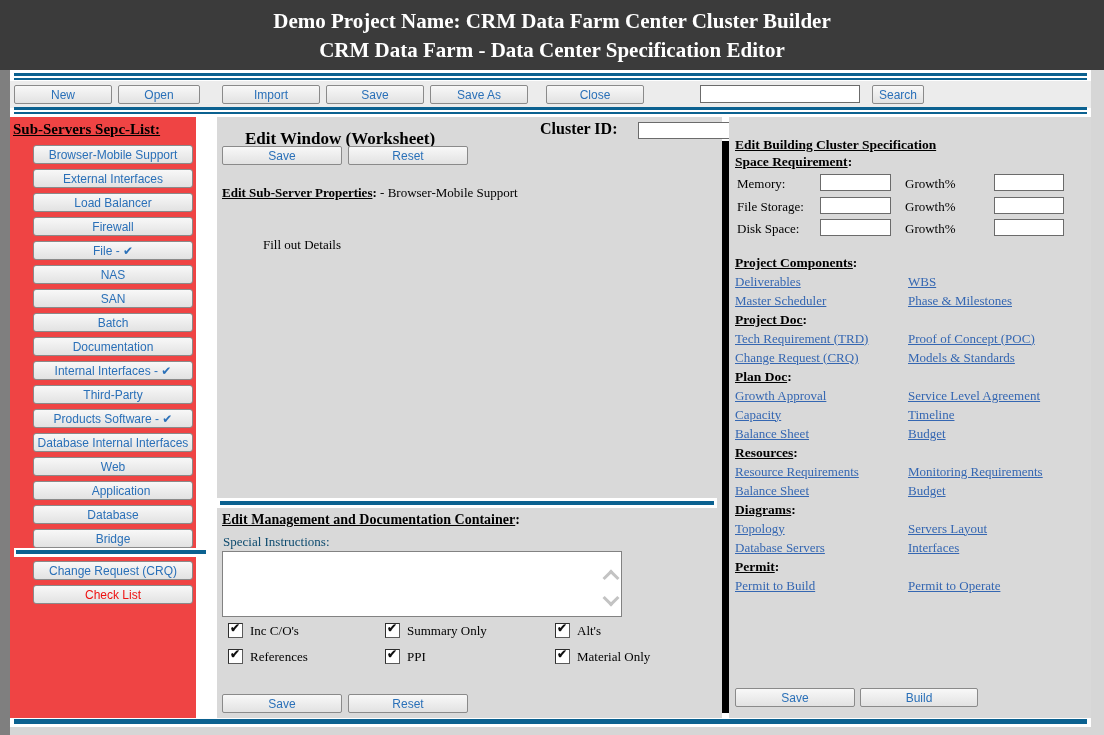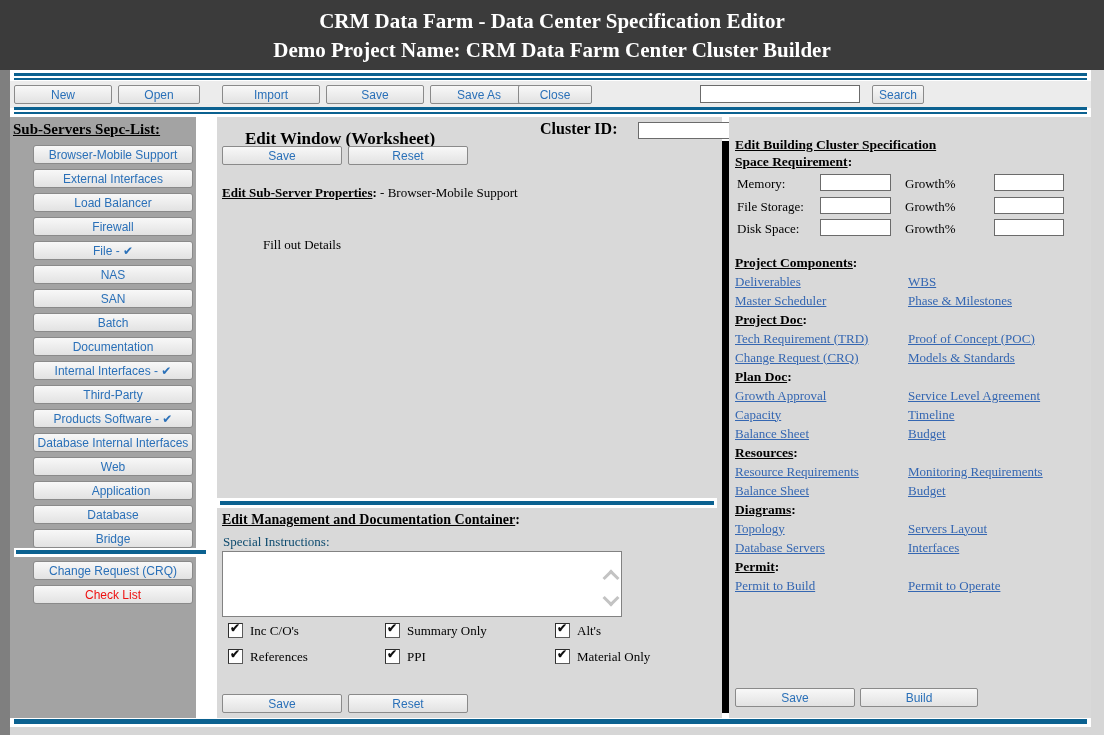--- a/index.html
+++ b/index.html
@@ -23,21 +23,21 @@
   
   .btn{display:flex;align-items:center;justify-content:center;box-sizing:border-box;
        background:linear-gradient(#f8f8f8,#e2e2e2);border:1px solid #8a8a8a;border-radius:2px;
        color:#2a70b8;font-family:"Liberation Sans",sans-serif;font-size:12px;cursor:default;}
   .btn.red{color:#ee1111;}
 
   .tinput{box-sizing:border-box;border:1px solid #6b6b6b;background:#fff;
           font-family:"Liberation Sans",sans-serif;font-size:12px;padding:0 3px;}
 
   
-  .sidebar{left:0;top:47px;width:186px;height:601px;background:#a3a3a3;}
+  .sidebar{left:0;top:47px;width:186px;height:601px;background:#ef4444;}
   .sb-title{left:3px;top:4px;font-weight:bold;font-size:15px;text-decoration:underline;color:#000;}
   .sb-btn{left:23px;width:160px;height:19px;border-radius:3px;}
   .sb-divider-w{left:4px;top:431px;width:194px;height:9px;background:#fff;}
   .sb-divider-b{left:6px;top:433px;width:190px;height:4px;background:#0b6190;}
 
   
   .middle{left:207px;top:47px;width:505px;height:601px;background:#d9d9d9;}
   .mid-title{left:5px;top:12px;font-weight:bold;font-size:17px;color:#000;margin-left:23px;}
   .cluster-label{left:323px;top:3px;font-weight:bold;font-size:16px;color:#000;}
   .u{text-decoration:underline;margin-top:9px;}
@@ -79,38 +79,38 @@
 
   
   .botbar{left:4px;top:649px;width:1073px;height:5px;background:#0b6190;}
 </style>
 </head>
 <body>
 
 <div class="stage">
 
   <div class="abs hdr">
+    <div class="l">Demo Project Name: CRM Data Farm Center Cluster Builder</div>
     <div class="l">CRM Data Farm - Data Center Specification Editor</div>
-    <div class="l">Demo Project Name: CRM Data Farm Center Cluster Builder</div>
   </div>
 
   <div class="abs leftmargin"></div>
 
   <div class="abs win">
 
     <div class="abs blueline" style="left:4px;top:3px;width:1073px;height:3px;"></div>
     <div class="abs blueline" style="left:4px;top:8px;width:1073px;height:2px;"></div>
 
     <div class="abs toolstrip"></div>
     <div class="abs btn" style="left:4px;top:15px;width:98px;height:19px;">New</div>
     <div class="abs btn" style="left:108px;top:15px;width:82px;height:19px;">Open</div>
     <div class="abs btn" style="left:212px;top:15px;width:98px;height:19px;">Import</div>
     <div class="abs btn" style="left:316px;top:15px;width:98px;height:19px;">Save</div>
     <div class="abs btn" style="left:420px;top:15px;width:98px;height:19px;">Save As</div>
-    <div class="abs btn" style="left:508px;top:15px;width:74px;height:19px;">Close</div>
+    <div class="abs btn" style="left:536px;top:15px;width:98px;height:19px;">Close</div>
     <input class="abs tinput" style="left: 690px; top: 15px; width: 160px; height: 18px;">
     <div class="abs btn" style="left:862px;top:15px;width:52px;height:19px;">Search</div>
 
     <div class="abs blueline" style="left:4px;top:37px;width:1073px;height:3px;"></div>
     <div class="abs blueline" style="left:4px;top:42px;width:1073px;height:2px;"></div>
 
     <div class="abs sidebar">
       <div class="abs sb-title">Sub-Servers Sepc-List:</div>
       <div class="abs btn sb-btn" style="top:28px;">Browser-Mobile Support</div>
       <div class="abs btn sb-btn" style="top:52px;">External Interfaces</div>

